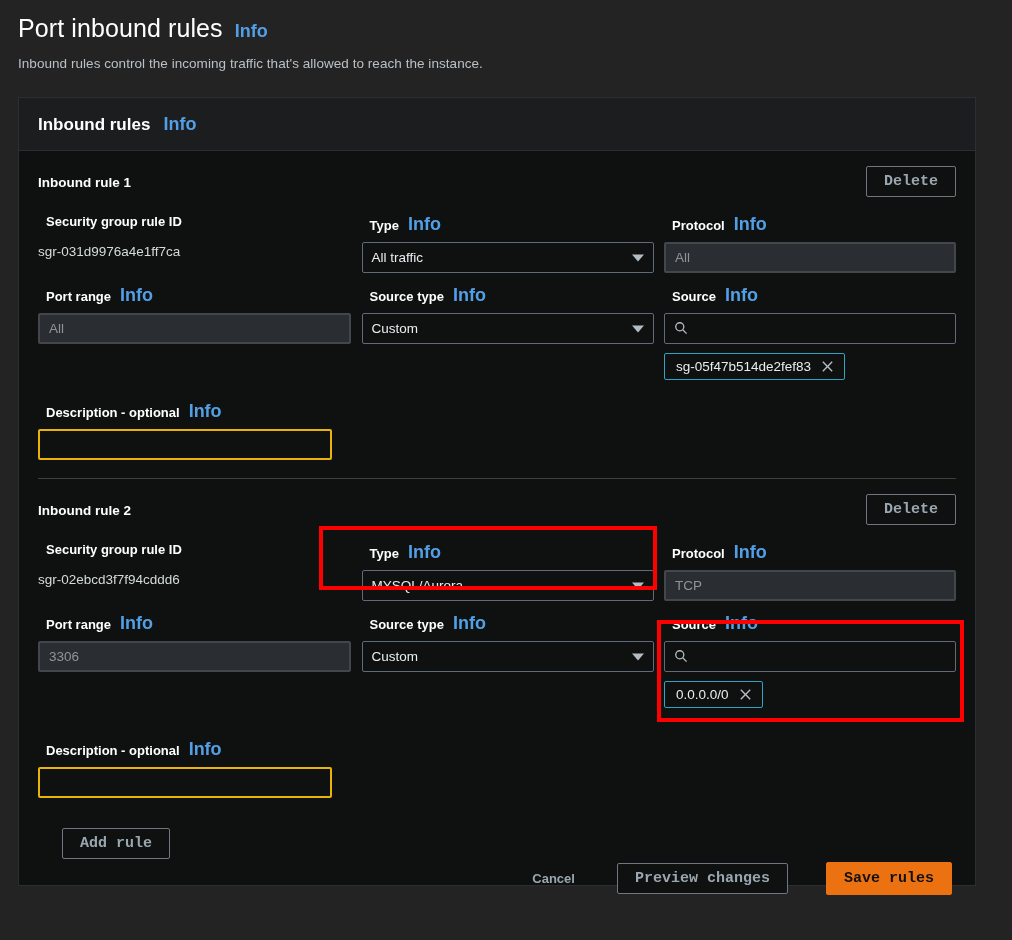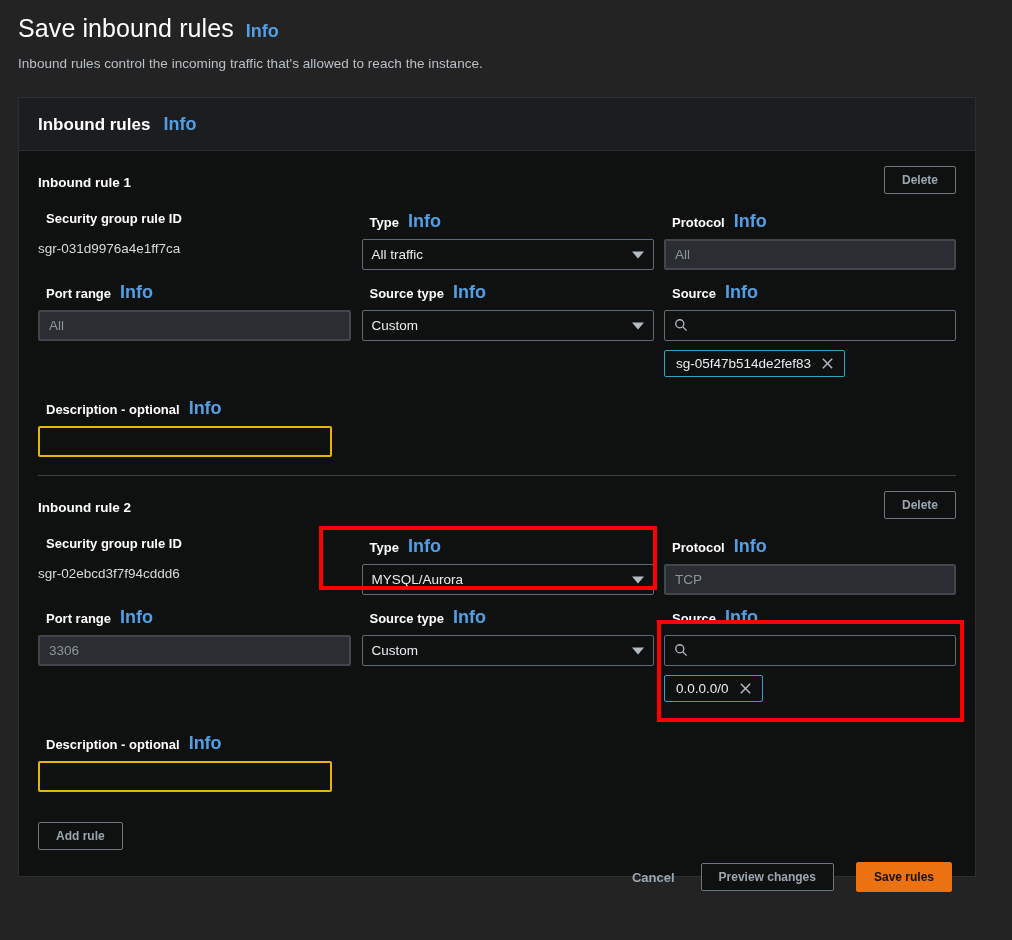--- a/index.html
+++ b/index.html
@@ -42,23 +42,23 @@
   
   .rule { padding: 24px 0 18px 0; position: relative; }
   .rule + .rule { border-top: 1px solid #3a3f44; }
   .rule-head {
     display: flex; justify-content: space-between; align-items: flex-start;
     margin-bottom: 17px;
   }
   .rule-title { font-size: 13.5px; font-weight: 700; color: #ffffff; }
 
   .btn {
-    font-family: Liberation Sans, sans-serif;
-    font-size: 12px; font-weight: 700; cursor: pointer;
-    border-radius: 2px; padding: 7px 17px; line-height: 1;
+    font-family: Liberation Mono, monospace;
+    font-size: 15px; font-weight: 700; cursor: pointer;
+    border-radius: 2px; padding: 7px 17px; line-height: 1; margin-left: 24px;
   }
   .btn-normal {
     background: #0f1111; color: #9ba7b0; border: 1px solid #6e7780;
   }
   .btn-delete { margin-top: -9px; }
 
   
   .grid {
     display: grid;
     grid-template-columns: 313px 1fr 292px 1fr 292px;
@@ -124,40 +124,40 @@
 
   
   .hl {
     position: absolute; border: 4px solid #ff0000; pointer-events: none; z-index: 5;
   }
 
   
   .footer {
     position: absolute; left: 0; top: 862px; width: 988px;
     display: flex; justify-content: flex-end; align-items: center;
-    gap: 22px; padding-right: 36px;
+    gap: 14px; padding-right: 36px;
   }
   .link-btn {
     background: none; border: none; color: #9ba7b0;
     font-size: 13px; font-weight: 700; cursor: pointer;
     font-family: "Liberation Sans", sans-serif; padding: 7px 4px;
   }
   .btn-primary {
     background: #ec7211; color: #111; border: 1px solid #ec7211;
     font-weight: 700; padding: 8px 17px;
   }
 </style>
 </head>
 <body>
 
 <div class="page">
 
   <div class="page-head">
     <div class="page-title-row">
-      <span class="page-title">Save inbound rules</span>
+      <span class="page-title">Port inbound rules</span>
       <span class="info-link">Info</span>
     </div>
     <div class="page-desc">Inbound rules control the incoming traffic that's allowed to reach the instance.</div>
   </div>
 
   <div class="card">
 
     <div class="card-head">
       <h2>Inbound rules</h2>
       <span class="info-link">Info</span>

